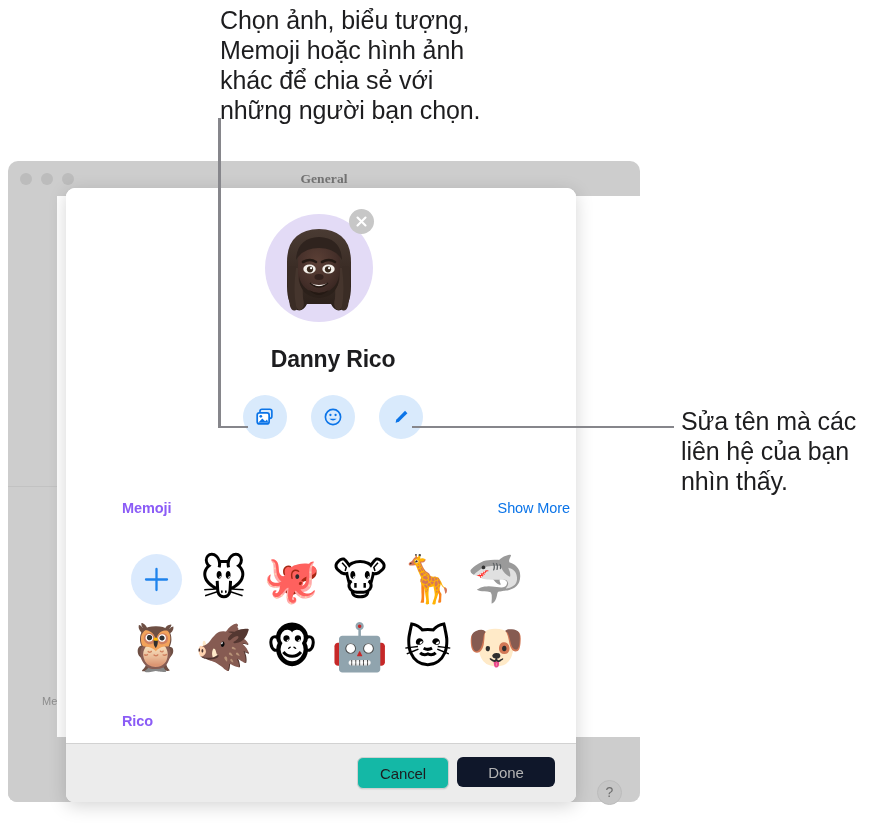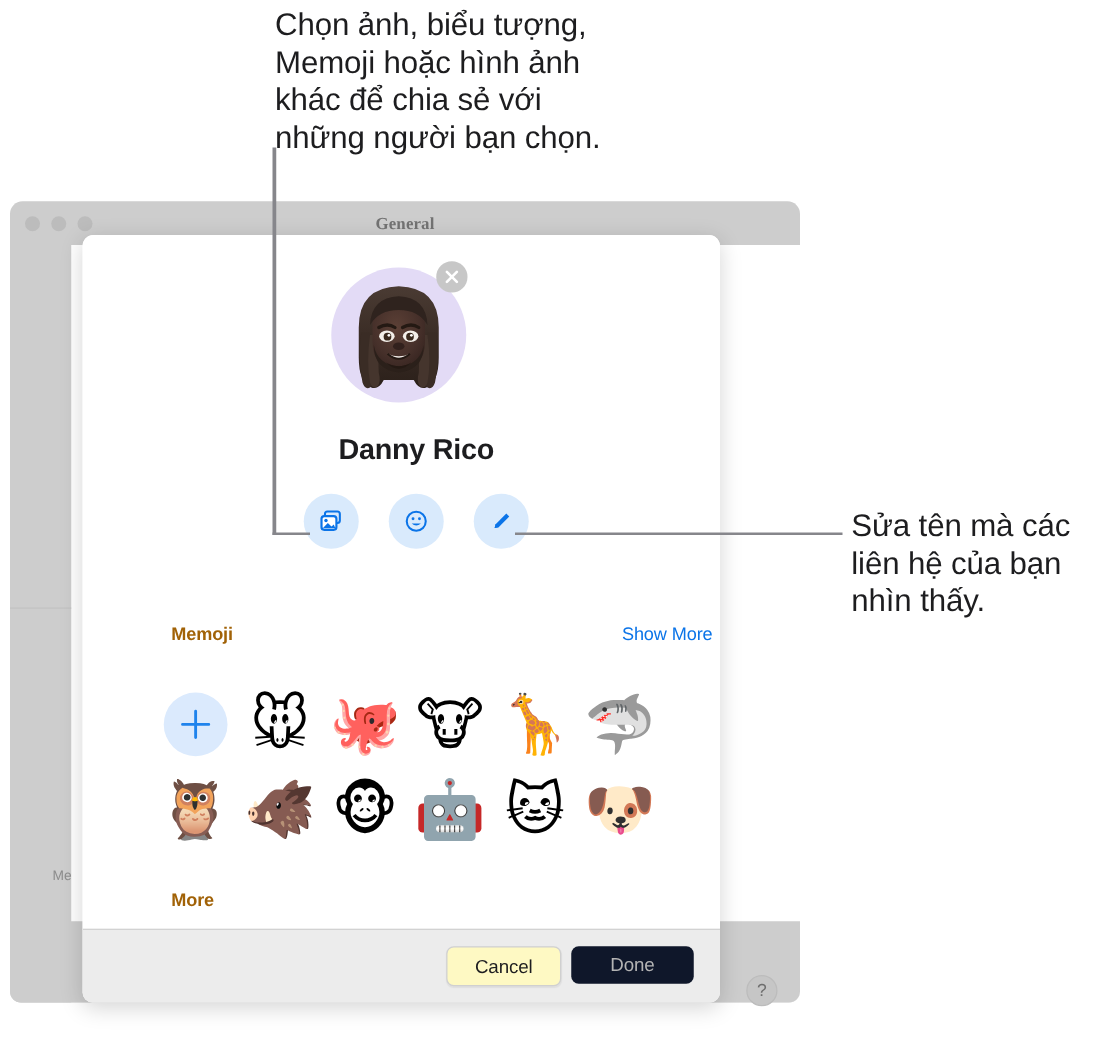--- a/index.html
+++ b/index.html
@@ -210,24 +210,24 @@
     border-radius: 50%;
     background: #d9eafc;
     display: flex;
     align-items: center;
     justify-content: center;
   }
 
   
   .section-head {
     position: absolute;
-    left: 71px;
+    left: 56px;
     font-size: 14.5px;
     font-weight: bold;
-    color: #a16207;
+    color: #8b5cf6;
     letter-spacing: -0.1px;
   }
   #memoji-head { top: 312px; }
   #more-head { top: 525px; }
   #show-more {
     position: absolute;
     right: 30px;
     top: 312px;
     font-size: 14.5px;
     color: #0b74e8;
@@ -280,21 +280,21 @@
     border-radius: 6px;
     font-size: 15px;
     letter-spacing: -0.1px;
     display: flex;
     align-items: center;
     justify-content: center;
   }
   #cancel-button {
     left: 291px;
     width: 90px;
-    background: #fef9c3;
+    background: #14b8a6;
     border: 1px solid #d0d0d0;
     color: #1d1d1f;
     box-shadow: 0 1px 1px rgba(0,0,0,0.06);
   }
   #done-button {
     left: 391px;
     width: 98px;
     background: #0f172a;
     color: #b4b4b4;
   }
@@ -419,21 +419,21 @@
         <div class="memoji-cell">🦒</div>
         <div class="memoji-cell">🦈</div>
         <div class="memoji-cell">🦉</div>
         <div class="memoji-cell">🐗</div>
         <div class="memoji-cell">🐵</div>
         <div class="memoji-cell">🤖</div>
         <div class="memoji-cell">🐱</div>
         <div class="memoji-cell">🐶</div>
       </div>
 
-    <div class="section-head" id="more-head">More</div>
+    <div class="section-head" id="more-head">Rico</div>
   </div>
 
   <div id="sheet-footer">
     <div class="footer-btn" id="cancel-button">Cancel</div>
     <div class="footer-btn" id="done-button">Done</div>
   </div>
 </div>
 
 <div class="leader" id="leader-left-vert"></div>
 <div class="leader" id="leader-left-horiz"></div>

